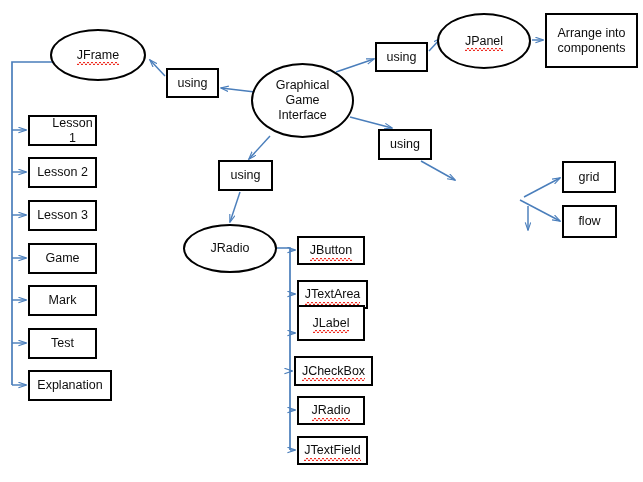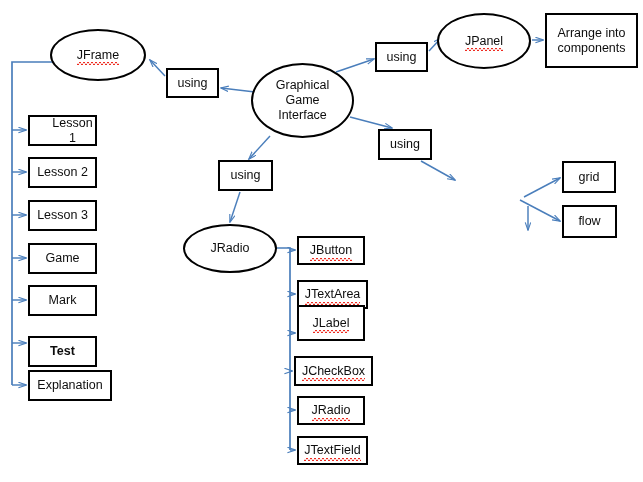--- a/index.html
+++ b/index.html
@@ -191,21 +191,21 @@
   </div>
   <div class="node box" style="left:28px;top:200px;width:69px;height:31px;">
     <span>Lesson 3</span>
   </div>
   <div class="node box" style="left:28px;top:243px;width:69px;height:31px;">
     <span>Game</span>
   </div>
   <div class="node box" style="left:28px;top:285px;width:69px;height:31px;">
     <span>Mark</span>
   </div>
-  <div class="node box" style="left:28px;top:336px;width:69px;height:31px;font-weight:bold;">
+  <div class="node box" style="left:28px;top:328px;width:69px;height:31px;">
     <span>Test</span>
   </div>
   <div class="node box" style="left:28px;top:370px;width:84px;height:31px;">
     <span>Explanation</span>
   </div>
 
   <div class="node box" style="left:297px;top:236px;width:68px;height:29px;">
     <span class="spell">JButton</span>
   </div>
   <div class="node box" style="left:297px;top:280px;width:71px;height:29px;">

